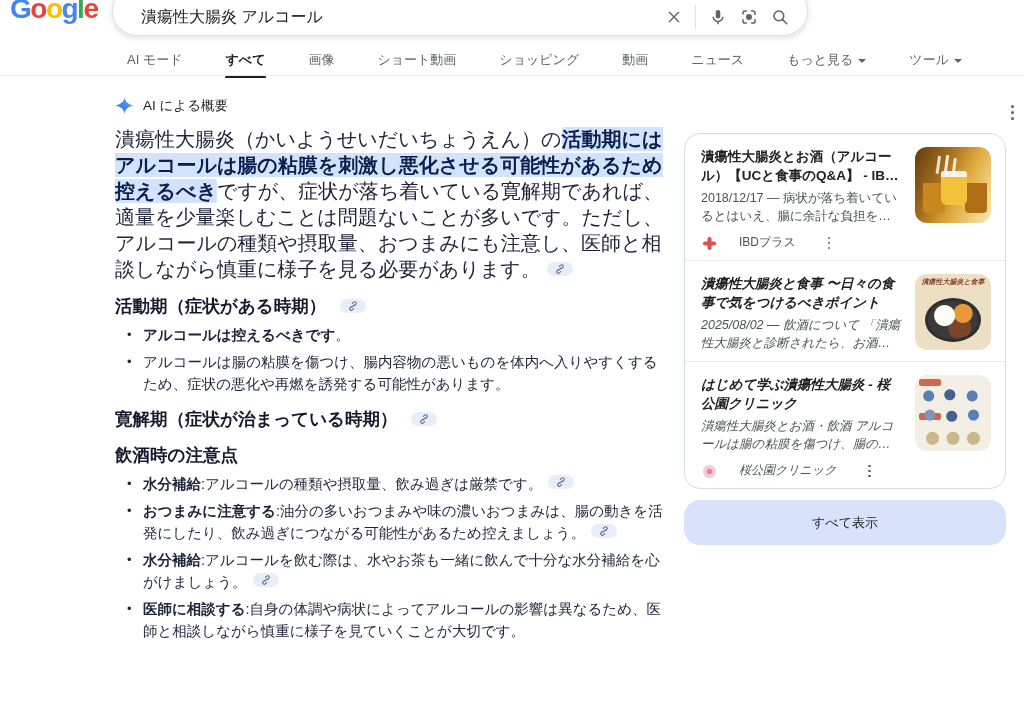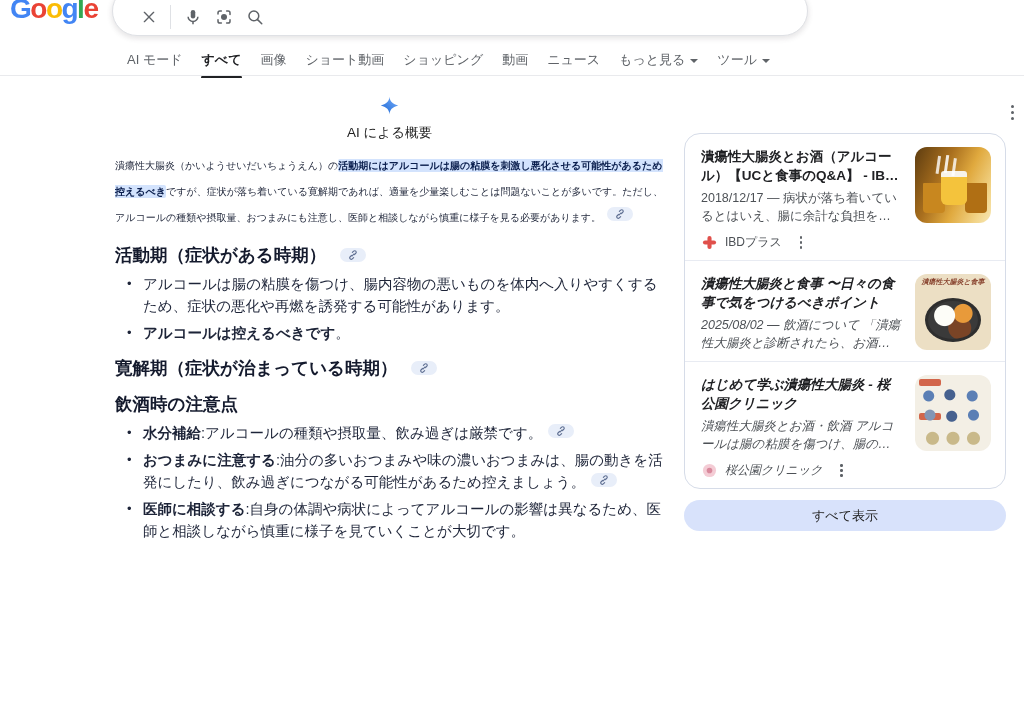--- a/index.html
+++ b/index.html
@@ -18,31 +18,31 @@
     box-shadow:0 2px 5px 1px rgba(64,60,67,.12);
   }
   .search-input {
     flex:1; border:none; outline:none; font-size:16px; color:#202124;
     font-family:inherit; background:transparent; padding:0;
   }
   .sb-icons { display:flex; align-items:center; gap:13px; }
   .sb-divider { width:1px; height:24px; background:#dfe1e5; }
   .icon-btn { display:flex; align-items:center; justify-content:center; cursor:pointer; }
   
-  .tabs { position:absolute; left:127px; top:49px; display:flex; gap:19px; align-items:center; height:24px; font-size:13px; color:#5f6368; }
+  .tabs { position:absolute; left:127px; top:49px; display:flex; gap:43px; align-items:center; height:24px; font-size:13px; color:#5f6368; }
   .tab { display:flex; align-items:center; gap:5px; position:relative; white-space:nowrap; cursor:pointer; padding-bottom:2px; }
   .tab.selected { color:#202124; font-weight:700;justify-content:flex-end; }
   .tab.selected::after { content:""; position:absolute; left:-1px; right:-1px; bottom:-7px; height:3px; background:#202124; border-radius:3px 3px 0 0; }
   .caret { width:0; height:0; border-left:4px solid transparent; border-right:4px solid transparent; border-top:4px solid #5f6368; margin-top:1px; }
   .top-divider { position:absolute; left:0; top:75px; width:1024px; height:0; border-top:1px solid #e9eaed; }
   
   .main { position:absolute; left:115px; top:96px; width:549px; color:#1d2438; }
-  .ai-label-row { display:flex; align-items:center; gap:9px; margin-bottom:11px;flex-direction:column; }
+  .ai-label-row { display:flex; align-items:center; gap:9px; margin-bottom:11px; }
   .ai-label-text { font-size:13.5px; color:#1f1f1f; }
-  .intro { font-size:10px; line-height:26px; }
+  .intro { font-size:20px; line-height:26px; }
   .hl { background:#d3e3fd; font-weight:700; color:#0b1f4e; padding:1px 0; border-radius:2px; }
   h2.sec { font-size:17.5px; font-weight:700; color:#141a2d; margin:12px 0 6px; display:flex; align-items:center; gap:8px; }
   ul.blist { list-style:none; margin:0; padding:0; }
   ul.blist li { position:relative; padding-left:28px; font-size:14.5px; line-height:22px; margin-top:5px; }
   ul.blist li::before { content:"•"; position:absolute; left:12px; top:0; color:#1d2438; font-size:13px; }
   .pill {
     display:inline-flex; align-items:center; justify-content:center;
     background:#e8eef9; border-radius:999px; padding:2px 8px; margin-left:6px;
     vertical-align:2px; cursor:pointer;
   }
@@ -72,36 +72,37 @@
       radial-gradient(circle at 12% 12%, #5b7fb5 0 5px, transparent 6px),
       radial-gradient(circle at 45% 10%, #46618f 0 5px, transparent 6px),
       radial-gradient(circle at 80% 12%, #5b7fb5 0 5px, transparent 6px),
       radial-gradient(circle at 14% 45%, #8195b5 0 5px, transparent 6px),
       radial-gradient(circle at 48% 47%, #46618f 0 5px, transparent 6px),
       radial-gradient(circle at 82% 45%, #5b7fb5 0 5px, transparent 6px),
       radial-gradient(circle at 18% 85%, #c9b98a 0 6px, transparent 7px),
       radial-gradient(circle at 50% 85%, #c9b98a 0 6px, transparent 7px),
       radial-gradient(circle at 82% 85%, #c9b98a 0 6px, transparent 7px);
   }
-  .source-row { width:100%; display:flex; align-items:center; gap:8px; margin-top:9px; font-size:12px; color:#4d5156; }
+  .source-row { width:100%; display:flex; align-items:flex-end; gap:22px; margin-top:9px; font-size:12px; color:#4d5156; }
   .favicon { width:16px; height:16px; flex:none; display:flex; align-items:center; justify-content:center; }
   .kebab { display:flex; flex-direction:column; gap:2.5px; margin-left:8px; padding:2px; cursor:pointer; }
   .kebab i { width:2.5px; height:2.5px; }
   .show-all {
-    margin-top:11px; height:31px; border-radius:16px; background:#d8e2fb;
+    margin-top:11px; height:45px; border-radius:16px; background:#d8e2fb;
     display:flex; align-items:center; justify-content:center;
     font-size:13px; color:#1f1f1f; cursor:pointer;
   }
 </style>
 </head>
 <body>
 
 <div class="logo" id="logo"><span style="color: rgb(66, 133, 244);">G</span><span style="color: rgb(234, 67, 53);">o</span><span style="color: rgb(251, 188, 5);">o</span><span style="color: rgb(66, 133, 244);">g</span><span style="color: rgb(52, 168, 83);">l</span><span style="color: rgb(234, 67, 53);">e</span></div>
 
 <div class="searchbar">
+  <input class="search-input" readonly="" value="潰瘍性大腸炎 アルコール" style="">
   <div class="sb-icons">
     <span class="icon-btn">
       <svg width="16" height="16" viewBox="0 0 24 24" fill="none" stroke="#5f6368" stroke-width="2" stroke-linecap="round">
           <path d="M5 5 L19 19 M19 5 L5 19"></path>
         </svg>
     </span>
     <span class="sb-divider"></span>
     <span class="icon-btn">
       <svg width="18" height="18" viewBox="0 0 24 24">
           <rect x="9" y="2.5" width="6" height="11.5" rx="3" fill="#5f6368"></rect>
@@ -188,22 +189,22 @@
         <span>活動期（症状がある時期）</span>
         <span class="pill">
           <svg width="10" height="10" viewBox="0 0 24 24" fill="none" stroke="#5e6e91" stroke-width="2.6" stroke-linecap="round">
             <path d="M9.5 14.5 L14.5 9.5"></path>
             <path d="M8.5 13 l-3.2 3.2 a3.6 3.6 0 0 0 5.1 5.1 l3.2-3.2"></path>
             <path d="M15.5 11 l3.2-3.2 a3.6 3.6 0 0 0 -5.1-5.1 L10.4 5.9"></path>
           </svg>
         </span>
       </h2>
       <ul class="blist">
+        <li><b>アルコールは控えるべきです</b><span>。</span></li>
         <li><span>アルコールは腸の粘膜を傷つけ、腸内容物の悪いものを体内へ入りやすくするため、症状の悪化や再燃を誘発する可能性があります。</span></li>
-        <li><b>アルコールは控えるべきです</b><span>。</span></li>
       </ul>
       <h2 class="sec">
         <span>寛解期（症状が治まっている時期）</span>
         <span class="pill">
           <svg width="10" height="10" viewBox="0 0 24 24" fill="none" stroke="#5e6e91" stroke-width="2.6" stroke-linecap="round">
             <path d="M9.5 14.5 L14.5 9.5"></path>
             <path d="M8.5 13 l-3.2 3.2 a3.6 3.6 0 0 0 5.1 5.1 l3.2-3.2"></path>
             <path d="M15.5 11 l3.2-3.2 a3.6 3.6 0 0 0 -5.1-5.1 L10.4 5.9"></path>
           </svg>
         </span>
@@ -219,20 +220,27 @@
               <path d="M15.5 11 l3.2-3.2 a3.6 3.6 0 0 0 -5.1-5.1 L10.4 5.9"></path>
             </svg>
           </span></li>
         <li><b>おつまみに注意する</b><span>:油分の多いおつまみや味の濃いおつまみは、腸の動きを活発にしたり、飲み過ぎにつながる可能性があるため控えましょう。</span><span class="pill">
             <svg width="10" height="10" viewBox="0 0 24 24" fill="none" stroke="#5e6e91" stroke-width="2.6" stroke-linecap="round">
               <path d="M9.5 14.5 L14.5 9.5"></path>
               <path d="M8.5 13 l-3.2 3.2 a3.6 3.6 0 0 0 5.1 5.1 l3.2-3.2"></path>
               <path d="M15.5 11 l3.2-3.2 a3.6 3.6 0 0 0 -5.1-5.1 L10.4 5.9"></path>
             </svg>
           </span></li>
+        <li><b>水分補給</b><span>:アルコールを飲む際は、水やお茶も一緒に飲んで十分な水分補給を心がけましょう。</span><span class="pill">
+            <svg width="10" height="10" viewBox="0 0 24 24" fill="none" stroke="#5e6e91" stroke-width="2.6" stroke-linecap="round">
+              <path d="M9.5 14.5 L14.5 9.5"></path>
+              <path d="M8.5 13 l-3.2 3.2 a3.6 3.6 0 0 0 5.1 5.1 l3.2-3.2"></path>
+              <path d="M15.5 11 l3.2-3.2 a3.6 3.6 0 0 0 -5.1-5.1 L10.4 5.9"></path>
+            </svg>
+          </span></li>
         <li><b>医師に相談する</b><span>:自身の体調や病状によってアルコールの影響は異なるため、医師と相談しながら慎重に様子を見ていくことが大切です。</span></li>
       </ul>
     </div>
 </div>
 
 <div class="page-kebab">
     <i></i>
     <i></i>
     <i></i>
   </div>

